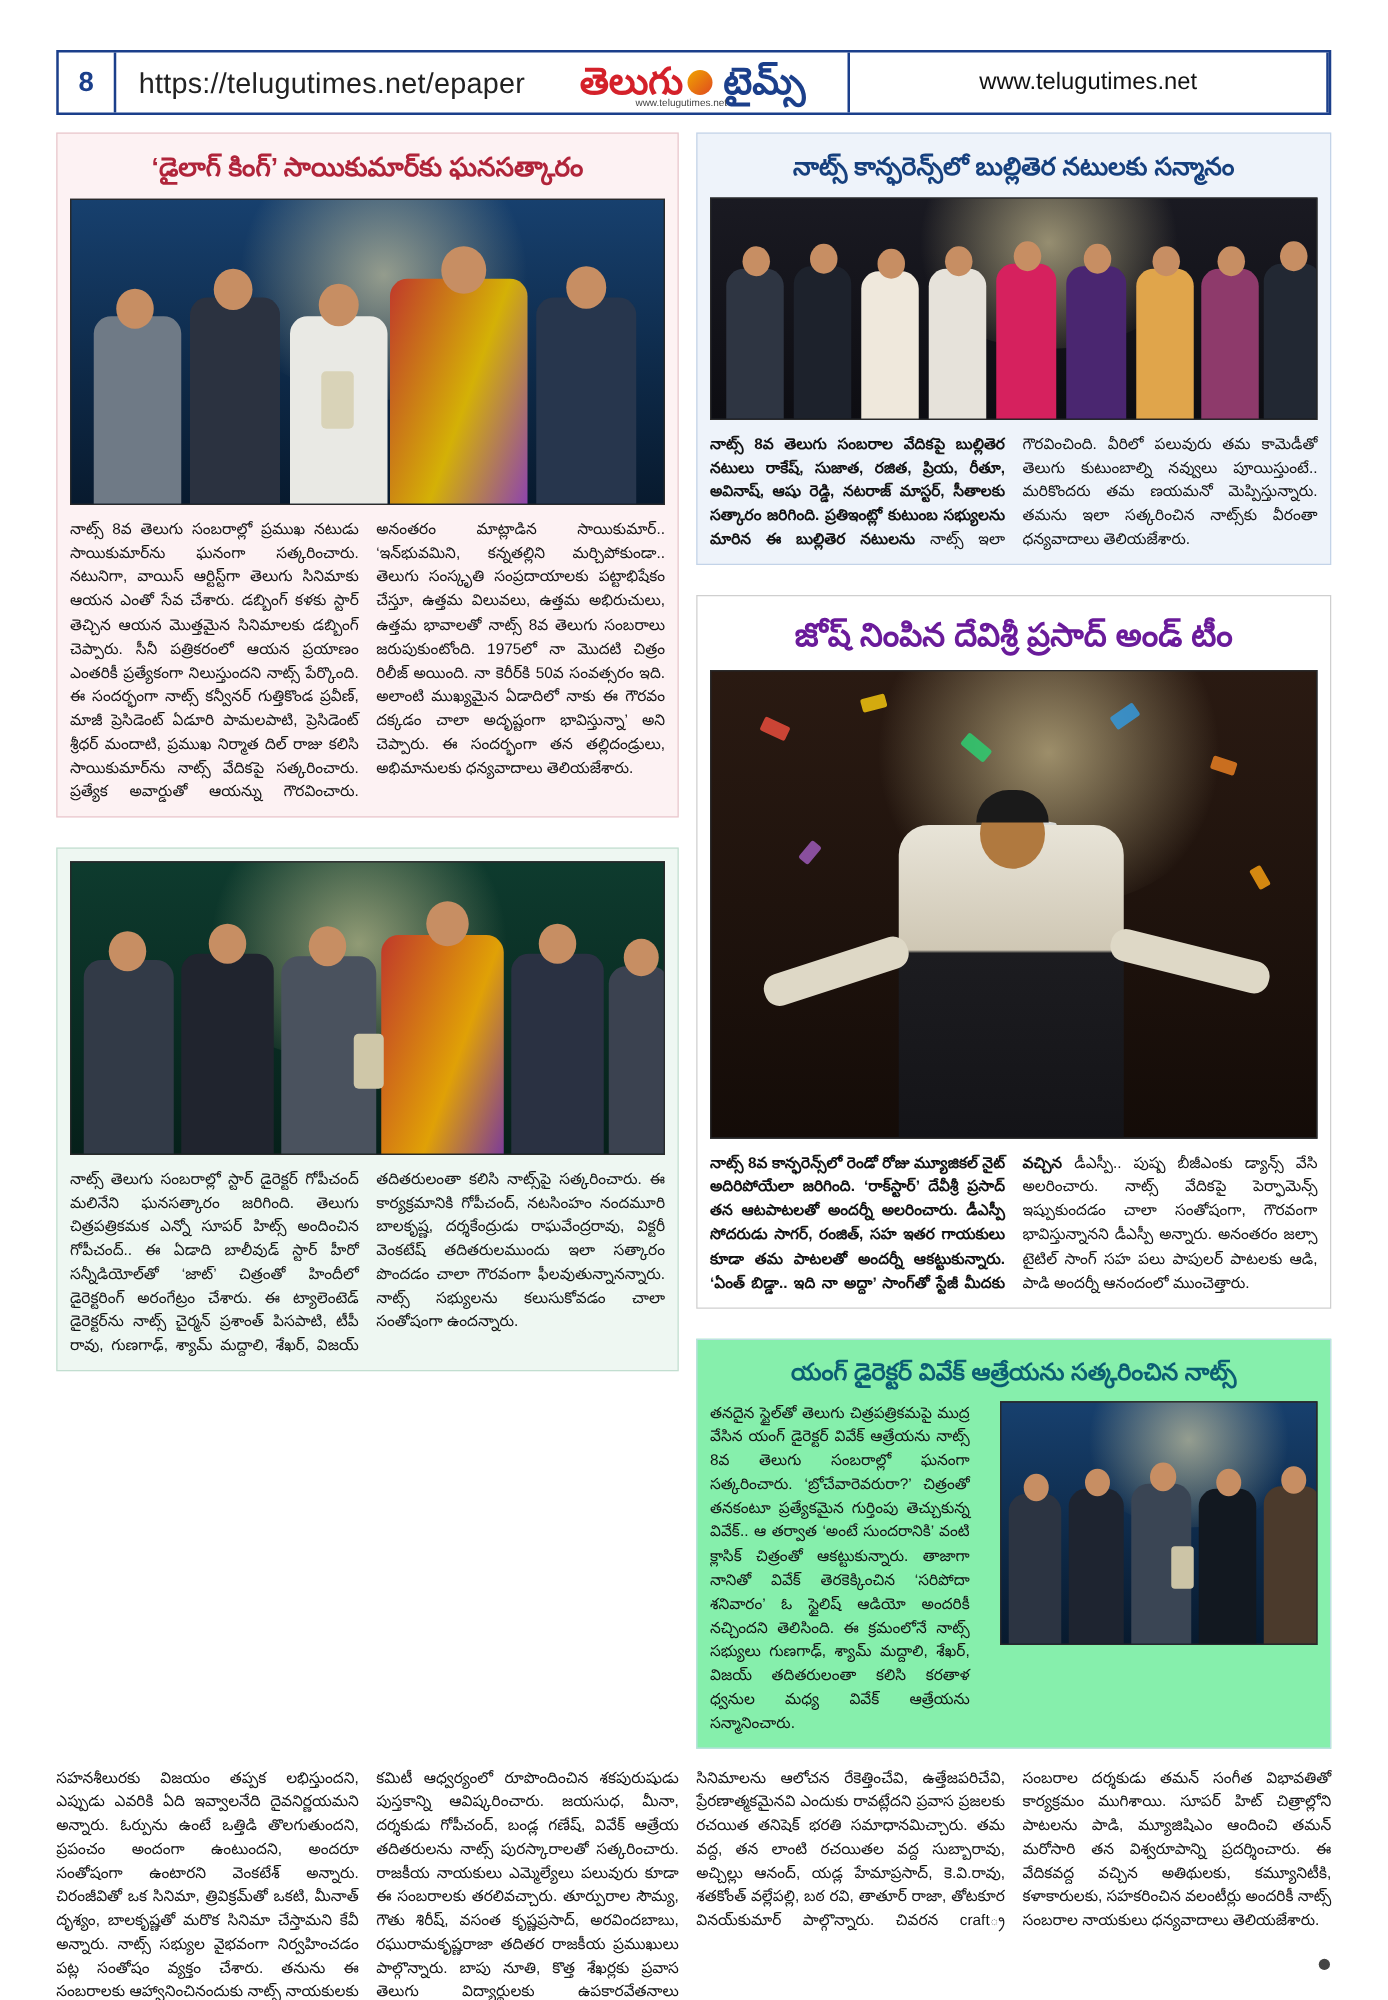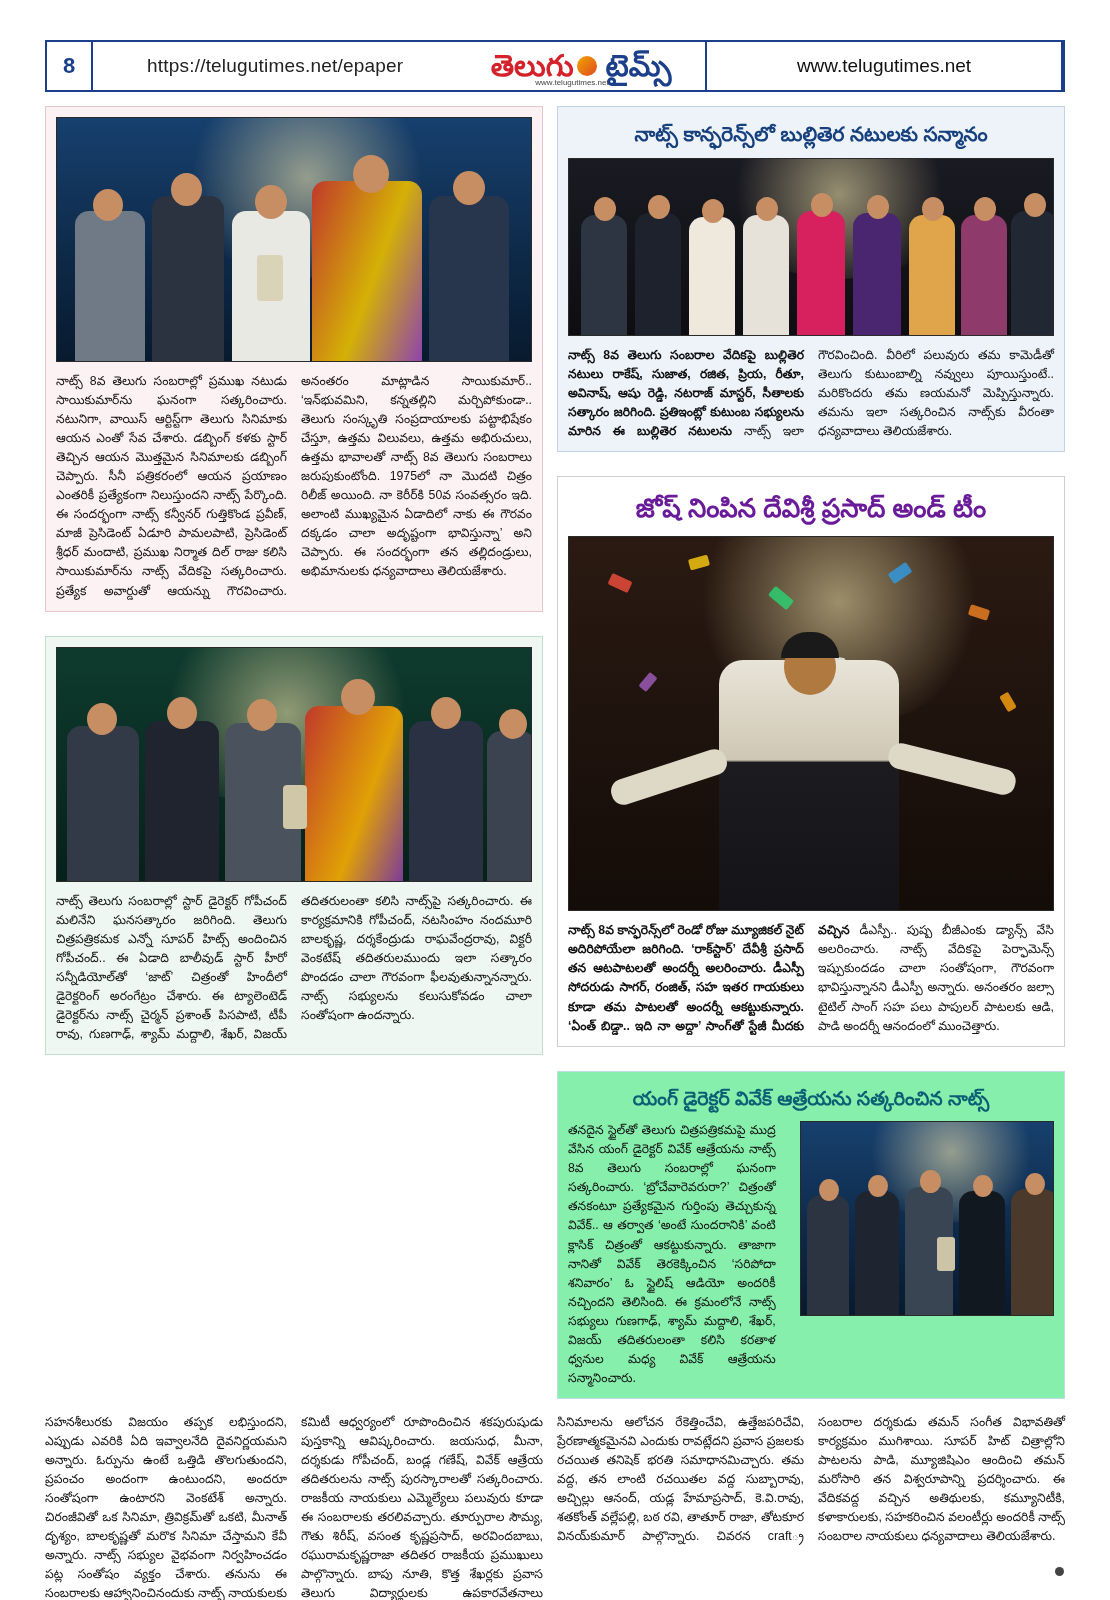--- a/index.html
+++ b/index.html
@@ -24,21 +24,21 @@
     border:2px solid #1b3f8b;
     box-sizing:border-box;
   }
   .mh-pagenum{
     width:44px;display:flex;align-items:center;justify-content:center;
     font-size:22px;color:#1b3f8b;font-weight:bold;
     border-right:2px solid #1b3f8b;
   }
   .mh-url{
     flex:0 0 300px;display:flex;align-items:center;
-    padding-left:18px;font-size:19px;color:#222;letter-spacing:.2px;margin-left:36px;
+    padding-left:18px;font-size:23px;color:#222;letter-spacing:.2px;
   }
   .mh-logo{
     flex:0 0 250px;display:flex;align-items:center;justify-content:center;
     position:relative;
   }
   .logo-telugu{
     font-size:30px;font-weight:bold;color:#d4212a;
     font-family:"Liberation Sans", sans-serif;line-height:1;margin-left:18px;
   }
   .logo-times{
@@ -160,20 +160,21 @@
     <div class="mh-www">www.telugutimes.net</div>
   </div>
 
   <div class="content">
 
     <div class="row-top">
 
       <div class="col-left">
 
         <div class="card pink">
+          <div class="headline h-pink">‘డైలాగ్ కింగ్’ సాయికుమార్‌కు ఘనసత్కారం</div>
           <div class="photo" style="height:245px">
             <div class="stage bg-blue"></div>
             <div class="spotlight" style="left:120px;top:-40px;width:260px;height:200px;"></div>
             <div class="person" style="left:18px;width:70px;height:150px;background:#6f7a86;"></div>
             <div class="head" style="left:36px;bottom:140px;width:30px;height:32px;"></div>
             <div class="person" style="left:95px;width:72px;height:165px;background:#2b3240;"></div>
             <div class="head" style="left:114px;bottom:155px;width:31px;height:33px;"></div>
             <div class="person" style="left:175px;width:78px;height:150px;background:#e9e9e4;"></div>
             <div class="head" style="left:198px;bottom:142px;width:32px;height:34px;"></div>
             <div class="person" style="left:255px;width:110px;height:180px;background:linear-gradient(110deg,#c0392b 0%,#d4b106 55%,#8e44ad 100%);"></div>

